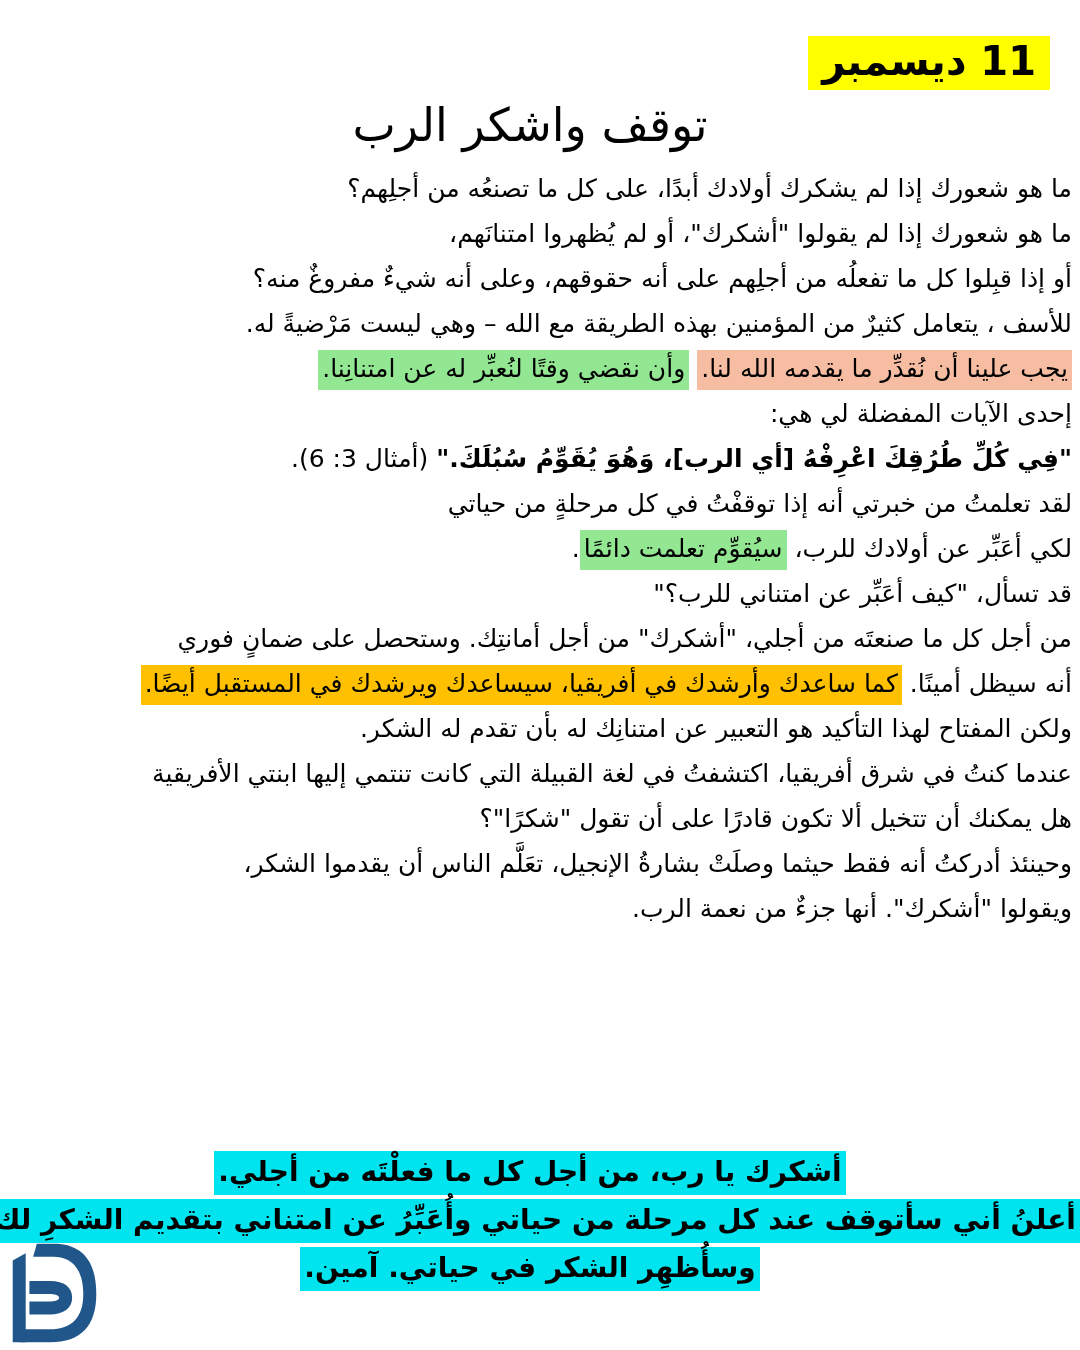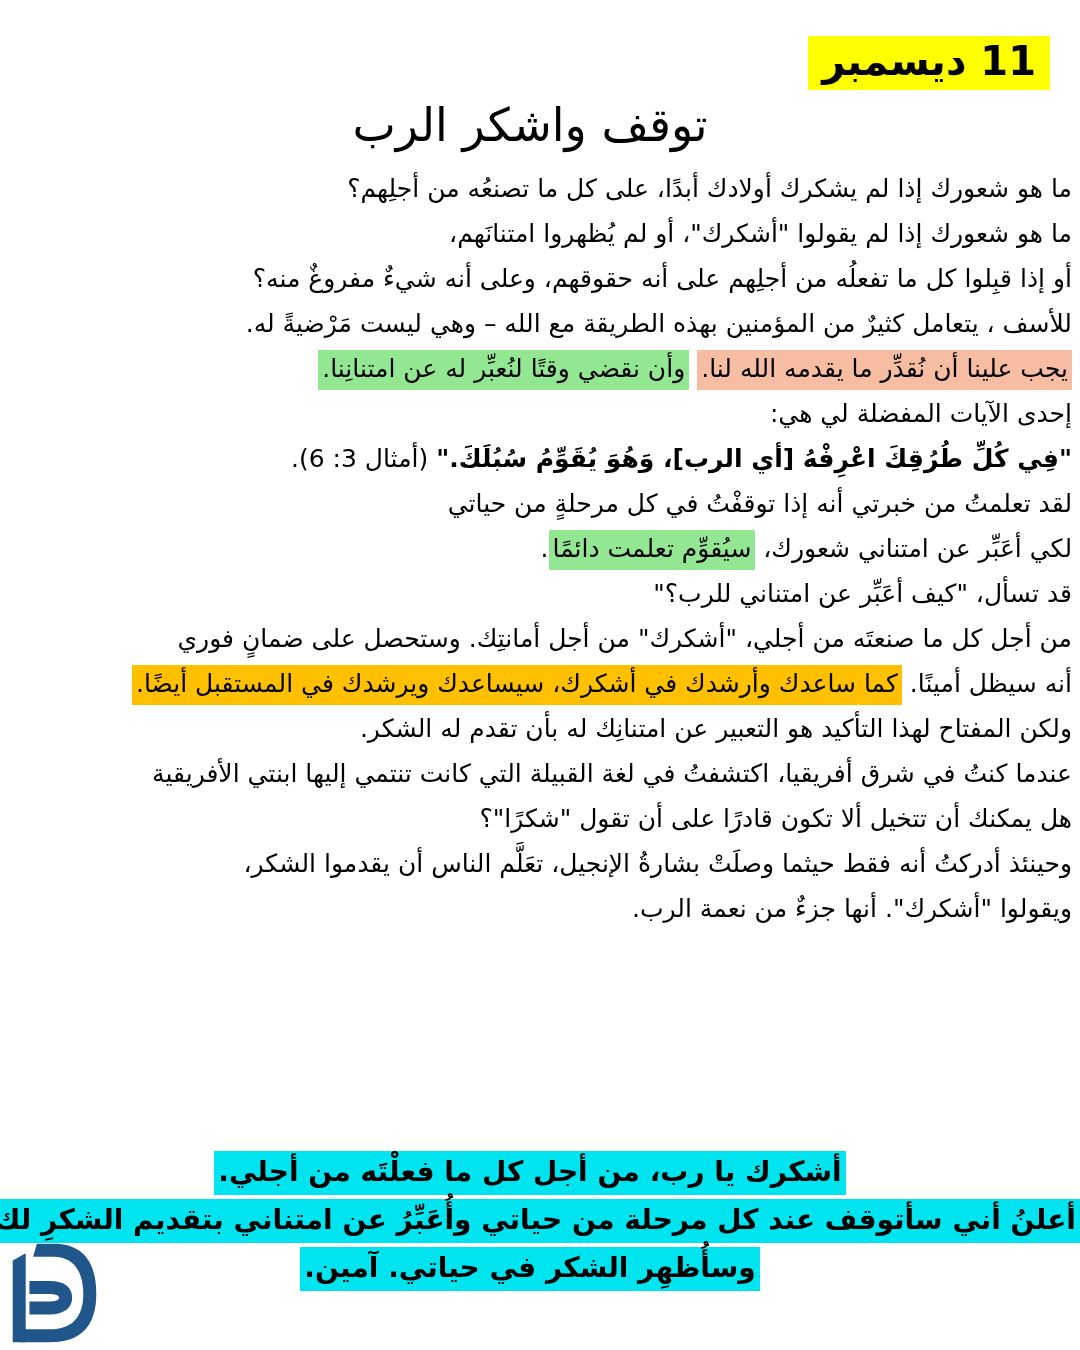--- a/index.html
+++ b/index.html
@@ -79,24 +79,24 @@
 
   <div class="body-text">
       <div class="line"><span>ما هو شعورك إذا لم يشكرك أولادك أبدًا، على كل ما تصنعُه من أجلِهم؟</span></div>
       <div class="line"><span>ما هو شعورك إذا لم يقولوا "أشكرك"، أو لم يُظهروا امتنانَهم،</span></div>
       <div class="line"><span>أو إذا قبِلوا كل ما تفعلُه من أجلِهم على أنه حقوقهم، وعلى أنه شيءٌ مفروغٌ منه؟</span></div>
       <div class="line"><span>للأسف ، يتعامل كثيرٌ من المؤمنين بهذه الطريقة مع الله – وهي ليست مَرْضيةً له.</span></div>
       <div class="line"><span class="hl hl-salmon">يجب علينا أن نُقدِّر ما يقدمه الله لنا.</span><span> </span><span class="hl hl-green">وأن نقضي وقتًا لنُعبِّر له عن امتنانِنا.</span></div>
       <div class="line"><span>إحدى الآيات المفضلة لي هي:</span></div>
       <div class="line"><span class="bold">"فِي كُلِّ طُرُقِكَ اعْرِفْهُ [أي الرب]، وَهُوَ يُقَوِّمُ سُبُلَكَ."</span><span> (أمثال 3: 6).</span></div>
       <div class="line"><span>لقد تعلمتُ من خبرتي أنه إذا توقفْتُ في كل مرحلةٍ من حياتي</span></div>
-      <div class="line"><span>لكي أعَبِّر عن امتناني شعورك، </span><span class="hl hl-green">سيُقوِّم تعلمت دائمًا</span><span>.</span></div>
+      <div class="line"><span>لكي أعَبِّر عن أولادك للرب، </span><span class="hl hl-green">سيُقوِّم تعلمت دائمًا</span><span>.</span></div>
       <div class="line"><span>قد تسأل، "كيف أعَبِّر عن امتناني للرب؟"</span></div>
       <div class="line"><span>من أجل كل ما صنعتَه من أجلي، "أشكرك" من أجل أمانتِك. وستحصل على ضمانٍ فوري</span></div>
-      <div class="line"><span>أنه سيظل أمينًا. </span><span class="hl hl-orange">كما ساعدك وأرشدك في أشكرك، سيساعدك ويرشدك في المستقبل أيضًا.</span></div>
+      <div class="line"><span>أنه سيظل أمينًا. </span><span class="hl hl-orange">كما ساعدك وأرشدك في أفريقيا، سيساعدك ويرشدك في المستقبل أيضًا.</span></div>
       <div class="line"><span>ولكن المفتاح لهذا التأكيد هو التعبير عن امتنانِك له بأن تقدم له الشكر.</span></div>
       <div class="line"><span>عندما كنتُ في شرق أفريقيا، اكتشفتُ في لغة القبيلة التي كانت تنتمي إليها ابنتي الأفريقية</span></div>
       <div class="line"><span>هل يمكنك أن تتخيل ألا تكون قادرًا على أن تقول "شكرًا"؟</span></div>
       <div class="line"><span>وحينئذ أدركتُ أنه فقط حيثما وصلَتْ بشارةُ الإنجيل، تعَلَّم الناس أن يقدموا الشكر،</span></div>
       <div class="line"><span>ويقولوا "أشكرك". أنها جزءٌ من نعمة الرب.</span></div>
     </div>
 
   <div class="prayer-text">
       <div class="line"><span class="hl hl-cyan">أشكرك يا رب، من أجل كل ما فعلْتَه من أجلي.</span></div>
       <div class="line"><span class="hl hl-cyan">أعلنُ أني سأتوقف عند كل مرحلة من حياتي وأُعَبِّرُ عن امتناني بتقديم الشكرِ لك.</span></div>

